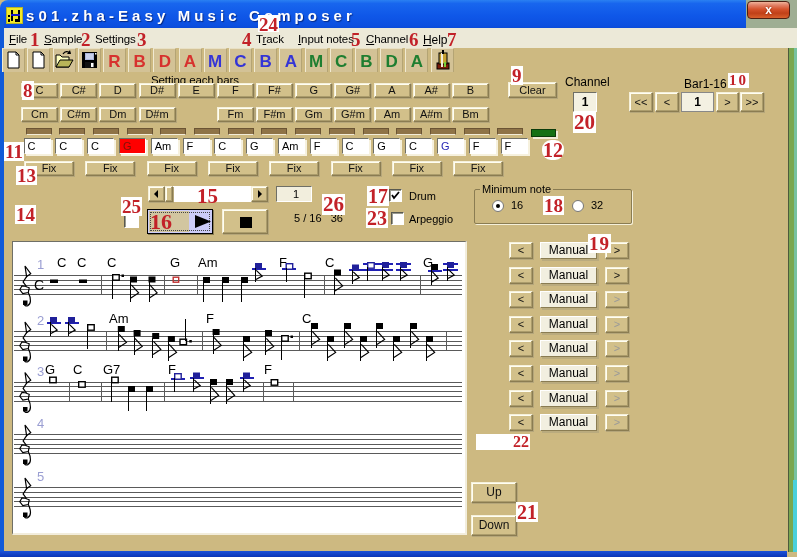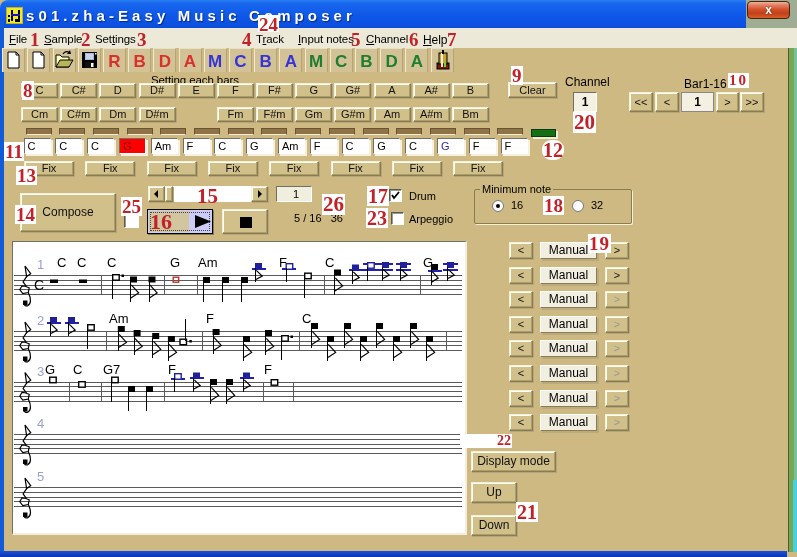--- a/index.html
+++ b/index.html
@@ -187,21 +187,20 @@
 <div class="rn rnw" style="left:542px;top:140px;font-size:20px;border-radius:9px;">12</div>
 <div class="btn" style="left:24.0px;top:161px;width:50px;height:15px;line-height:13px;">Fix</div>
 <div class="btn" style="left:85.3px;top:161px;width:50px;height:15px;line-height:13px;">Fix</div>
 <div class="btn" style="left:146.6px;top:161px;width:50px;height:15px;line-height:13px;">Fix</div>
 <div class="btn" style="left:207.9px;top:161px;width:50px;height:15px;line-height:13px;">Fix</div>
 <div class="btn" style="left:269.2px;top:161px;width:50px;height:15px;line-height:13px;">Fix</div>
 <div class="btn" style="left:330.5px;top:161px;width:50px;height:15px;line-height:13px;">Fix</div>
 <div class="btn" style="left:391.8px;top:161px;width:50px;height:15px;line-height:13px;">Fix</div>
 <div class="btn" style="left:453.1px;top:161px;width:50px;height:15px;line-height:13px;">Fix</div>
 <div class="rn rnw" style="left:16px;top:166px;font-size:19px;">13</div>
-<div class="btn" style="left:20px;top:193px;width:96px;height:39px;line-height:37px;font-size:12px;">Compose</div>
 <div class="rn rnw" style="left:15px;top:205px;font-size:19px;">14</div>
 <div class="rn rnw" style="left:121px;top:197px;font-size:19px;">25</div>
 <div class="cb" style="left:124px;top:214px;width:15px;height:14px;"></div>
 <div class="ab" style="left:148px;top:186px;width:120px;height:16px;background:#fff;"></div>
 <div class="btn" style="left:148px;top:186px;width:17px;height:16px;"><svg width="15" height="14">
         <path d="M9 3 L5 7 L9 11 Z" fill="#000"></path>
       </svg></div>
 <div class="btn" style="left:251px;top:186px;width:17px;height:16px;"><svg width="15" height="14">
         <path d="M6 3 L10 7 L6 11 Z" fill="#000"></path>
       </svg></div>
@@ -270,22 +269,21 @@
 <div class="btn" style="left:509px;top:365.0px;width:24px;height:17px;line-height:15px;">&lt;</div>
 <div class="ab" style="left:540px;top:365.0px;width:57px;height:17px;background:#f2efe0;border-top:1px solid #fff;border-left:1px solid #fff;border-right:1px solid #8a7c52;border-bottom:1px solid #8a7c52;box-sizing:border-box;font-size:12px;text-align:center;line-height:15px;box-shadow:2px 2px 0 #baab7e;">Manual</div>
 <div class="btn" style="left:605px;top:365.0px;width:24px;height:17px;line-height:15px;color:#999;">&gt;</div>
 <div class="btn" style="left:509px;top:389.6px;width:24px;height:17px;line-height:15px;">&lt;</div>
 <div class="ab" style="left:540px;top:389.6px;width:57px;height:17px;background:#f2efe0;border-top:1px solid #fff;border-left:1px solid #fff;border-right:1px solid #8a7c52;border-bottom:1px solid #8a7c52;box-sizing:border-box;font-size:12px;text-align:center;line-height:15px;box-shadow:2px 2px 0 #baab7e;">Manual</div>
 <div class="btn" style="left:605px;top:389.6px;width:24px;height:17px;line-height:15px;color:#999;">&gt;</div>
 <div class="btn" style="left:509px;top:414.2px;width:24px;height:17px;line-height:15px;">&lt;</div>
 <div class="ab" style="left:540px;top:414.2px;width:57px;height:17px;background:#f2efe0;border-top:1px solid #fff;border-left:1px solid #fff;border-right:1px solid #8a7c52;border-bottom:1px solid #8a7c52;box-sizing:border-box;font-size:12px;text-align:center;line-height:15px;box-shadow:2px 2px 0 #baab7e;">Manual</div>
 <div class="btn" style="left:605px;top:414.2px;width:24px;height:17px;line-height:15px;color:#999;">&gt;</div>
 <div class="rn rnw" style="left:588px;top:234px;font-size:19px;letter-spacing:1px;">19</div>
-<div class="rn rnw" style="left:460px;top:434px;font-size:14px;padding-left:37px;">22</div>
-<div class="btn" style="left:471px;top:451px;width:85px;height:21px;line-height:19px;font-size:12px;">Display mode</div>
+<div class="rn rnw" style="left:476px;top:434px;font-size:16px;padding-left:37px;">22</div>
 <div class="btn" style="left:471px;top:482px;width:46px;height:21px;line-height:19px;font-size:12px;">Up</div>
 <div class="rn rnw" style="left:516px;top:502px;font-size:20px;">21</div>
 <div class="btn" style="left:471px;top:515px;width:46px;height:21px;line-height:19px;font-size:12px;">Down</div>
 <div class="ab" style="left:12px;top:241px;width:455px;height:294px;background:#fff;border-top:1px solid #6f6f66;border-left:1px solid #6f6f66;border-right:2px solid #f2eddc;border-bottom:2px solid #f2eddc;box-sizing:border-box;"></div>
 <svg class="ab" style="left:12px;top:241px;" width="454" height="293" viewBox="0 0 454 293">
 <line x1="2.0" y1="34.5" x2="450.0" y2="34.5" stroke="#5a5a5a" stroke-width="1.0" shape-rendering="crispEdges"></line>
 <line x1="2.0" y1="39.3" x2="450.0" y2="39.3" stroke="#5a5a5a" stroke-width="1.0" shape-rendering="crispEdges"></line>
 <line x1="2.0" y1="44.1" x2="450.0" y2="44.1" stroke="#5a5a5a" stroke-width="1.0" shape-rendering="crispEdges"></line>
 <line x1="2.0" y1="48.9" x2="450.0" y2="48.9" stroke="#5a5a5a" stroke-width="1.0" shape-rendering="crispEdges"></line>
 <line x1="2.0" y1="53.7" x2="450.0" y2="53.7" stroke="#5a5a5a" stroke-width="1.0" shape-rendering="crispEdges"></line>

